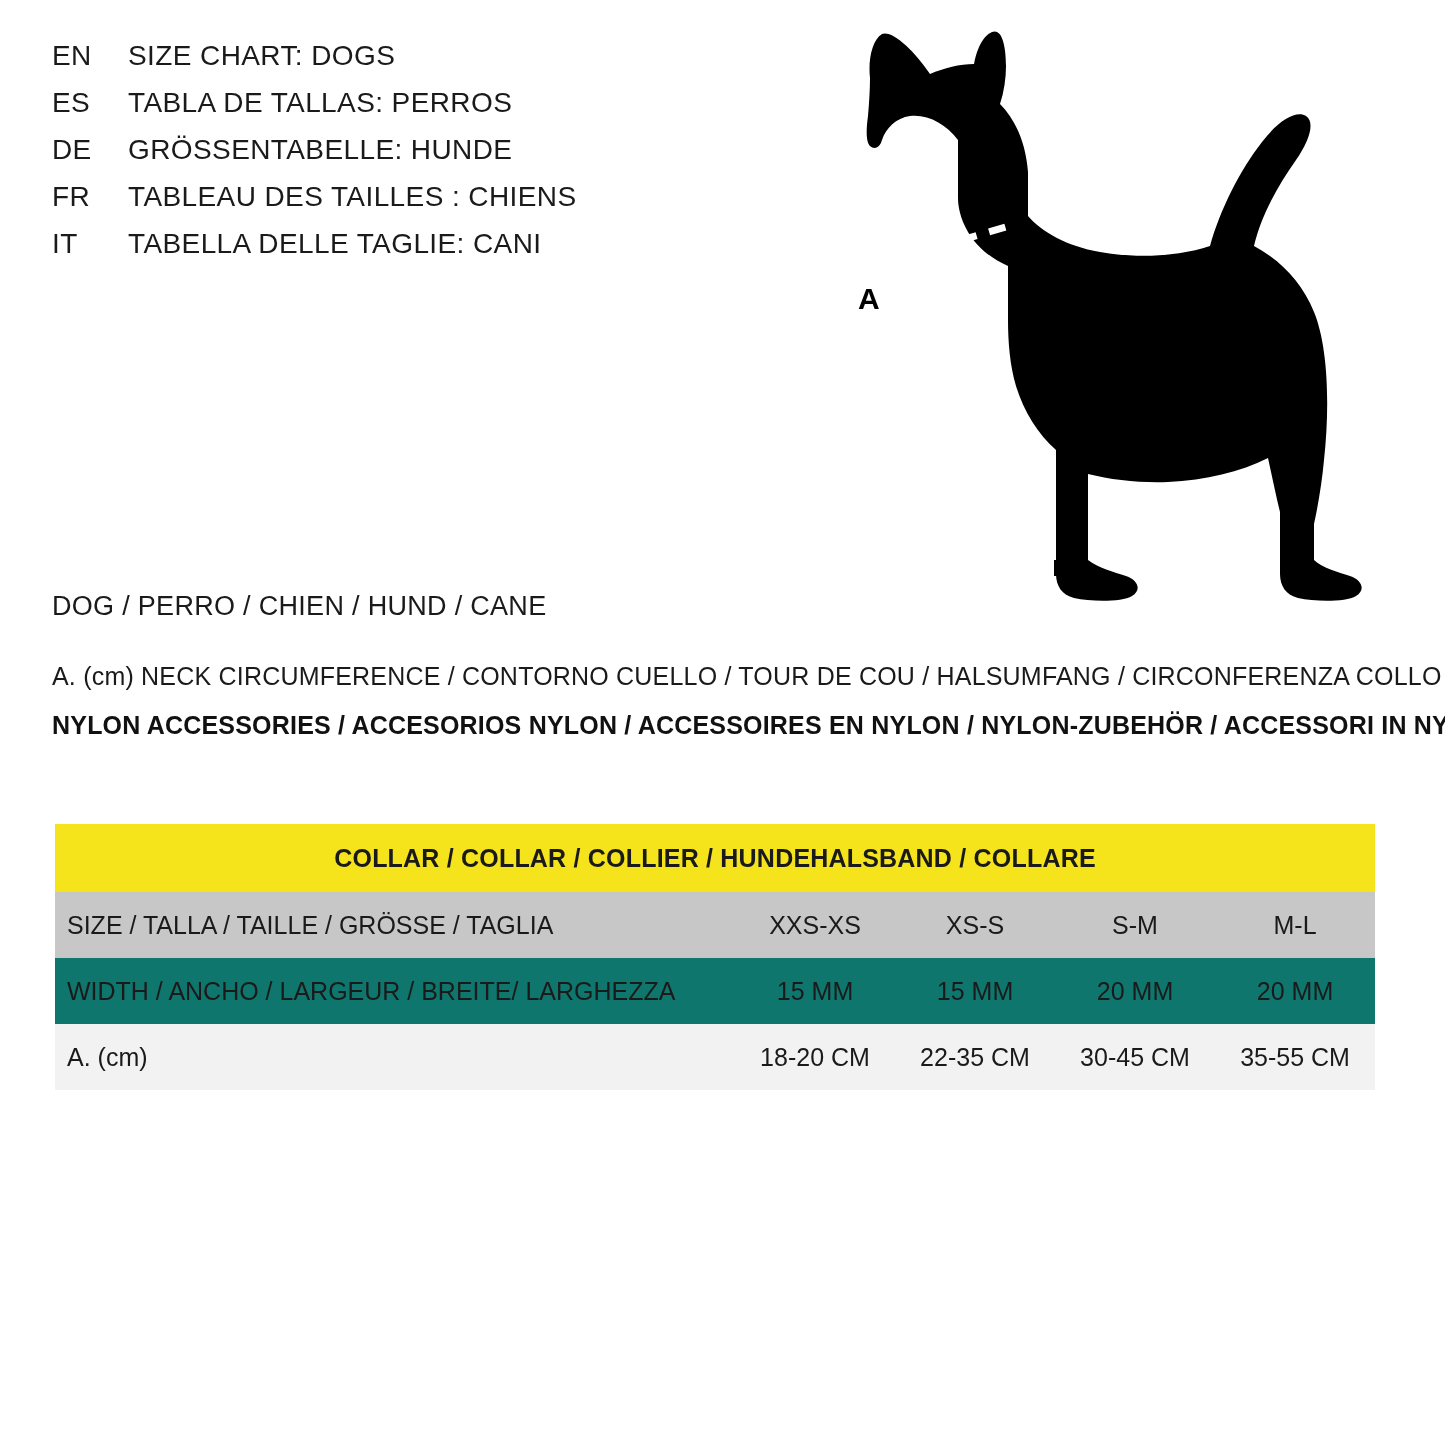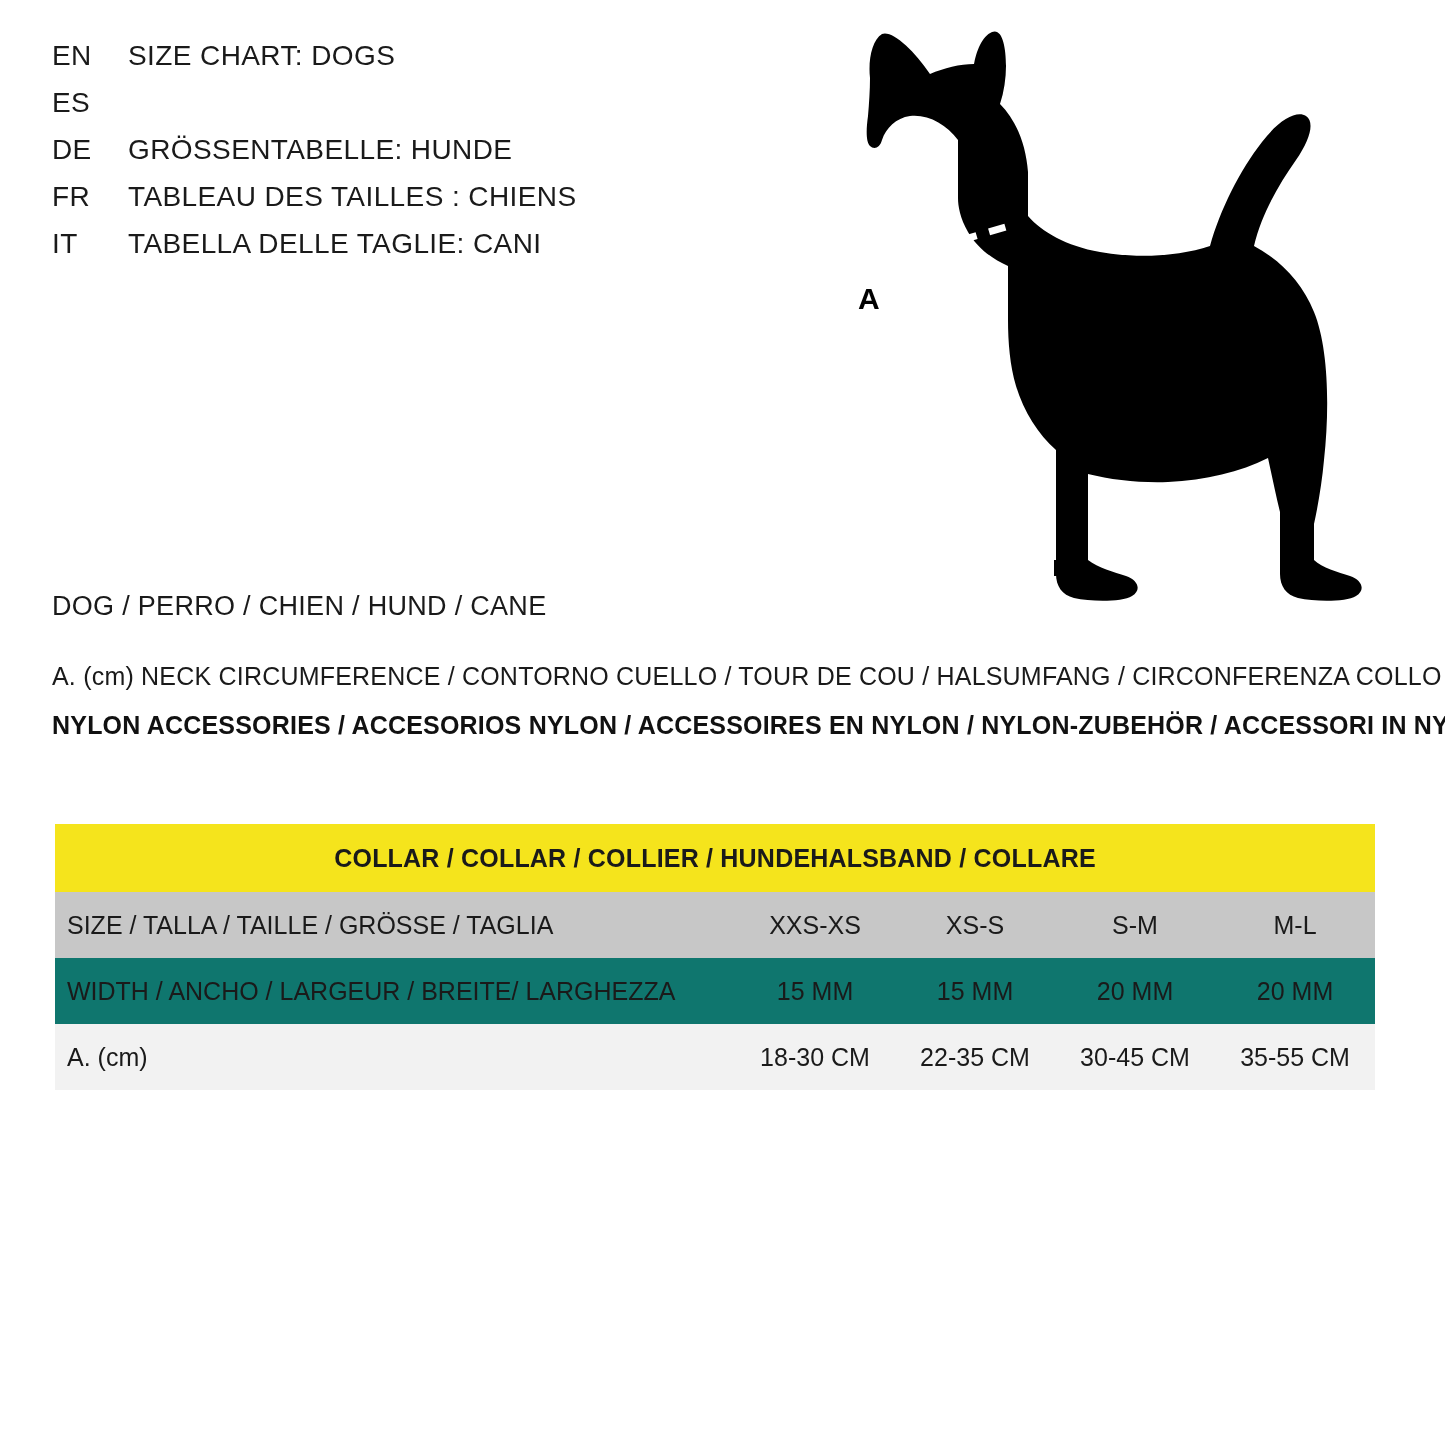--- a/index.html
+++ b/index.html
@@ -143,20 +143,21 @@
 </head>
 <body>
 
 <div class="lang-block">
   <div class="lang-row">
     <span class="lang-code">EN</span>
     <span class="lang-text">SIZE CHART: DOGS</span>
   </div>
   <div class="lang-row">
     <span class="lang-code">ES</span>
+    <span class="lang-text">TABLA DE TALLAS: PERROS</span>
   </div>
   <div class="lang-row">
     <span class="lang-code">DE</span>
     <span class="lang-text">GRÖSSENTABELLE: HUNDE</span>
   </div>
   <div class="lang-row">
     <span class="lang-code">FR</span>
     <span class="lang-text">TABLEAU DES TAILLES : CHIENS</span>
   </div>
   <div class="lang-row">
@@ -253,20 +254,20 @@
       </tr>
       <tr class="row-width">
         <td class="label-cell">WIDTH / ANCHO / LARGEUR / BREITE/ LARGHEZZA</td>
         <td class="val-cell">15 MM</td>
         <td class="val-cell">15 MM</td>
         <td class="val-cell">20 MM</td>
         <td class="val-cell">20 MM</td>
       </tr>
       <tr class="row-a">
         <td class="label-cell">A. (cm)</td>
-        <td class="val-cell">18-30 CM</td>
+        <td class="val-cell">18-20 CM</td>
         <td class="val-cell">22-35 CM</td>
         <td class="val-cell">30-45 CM</td>
         <td class="val-cell">35-55 CM</td>
       </tr>
     </tbody>
   </table>
 </div>
 
 </body></html>

